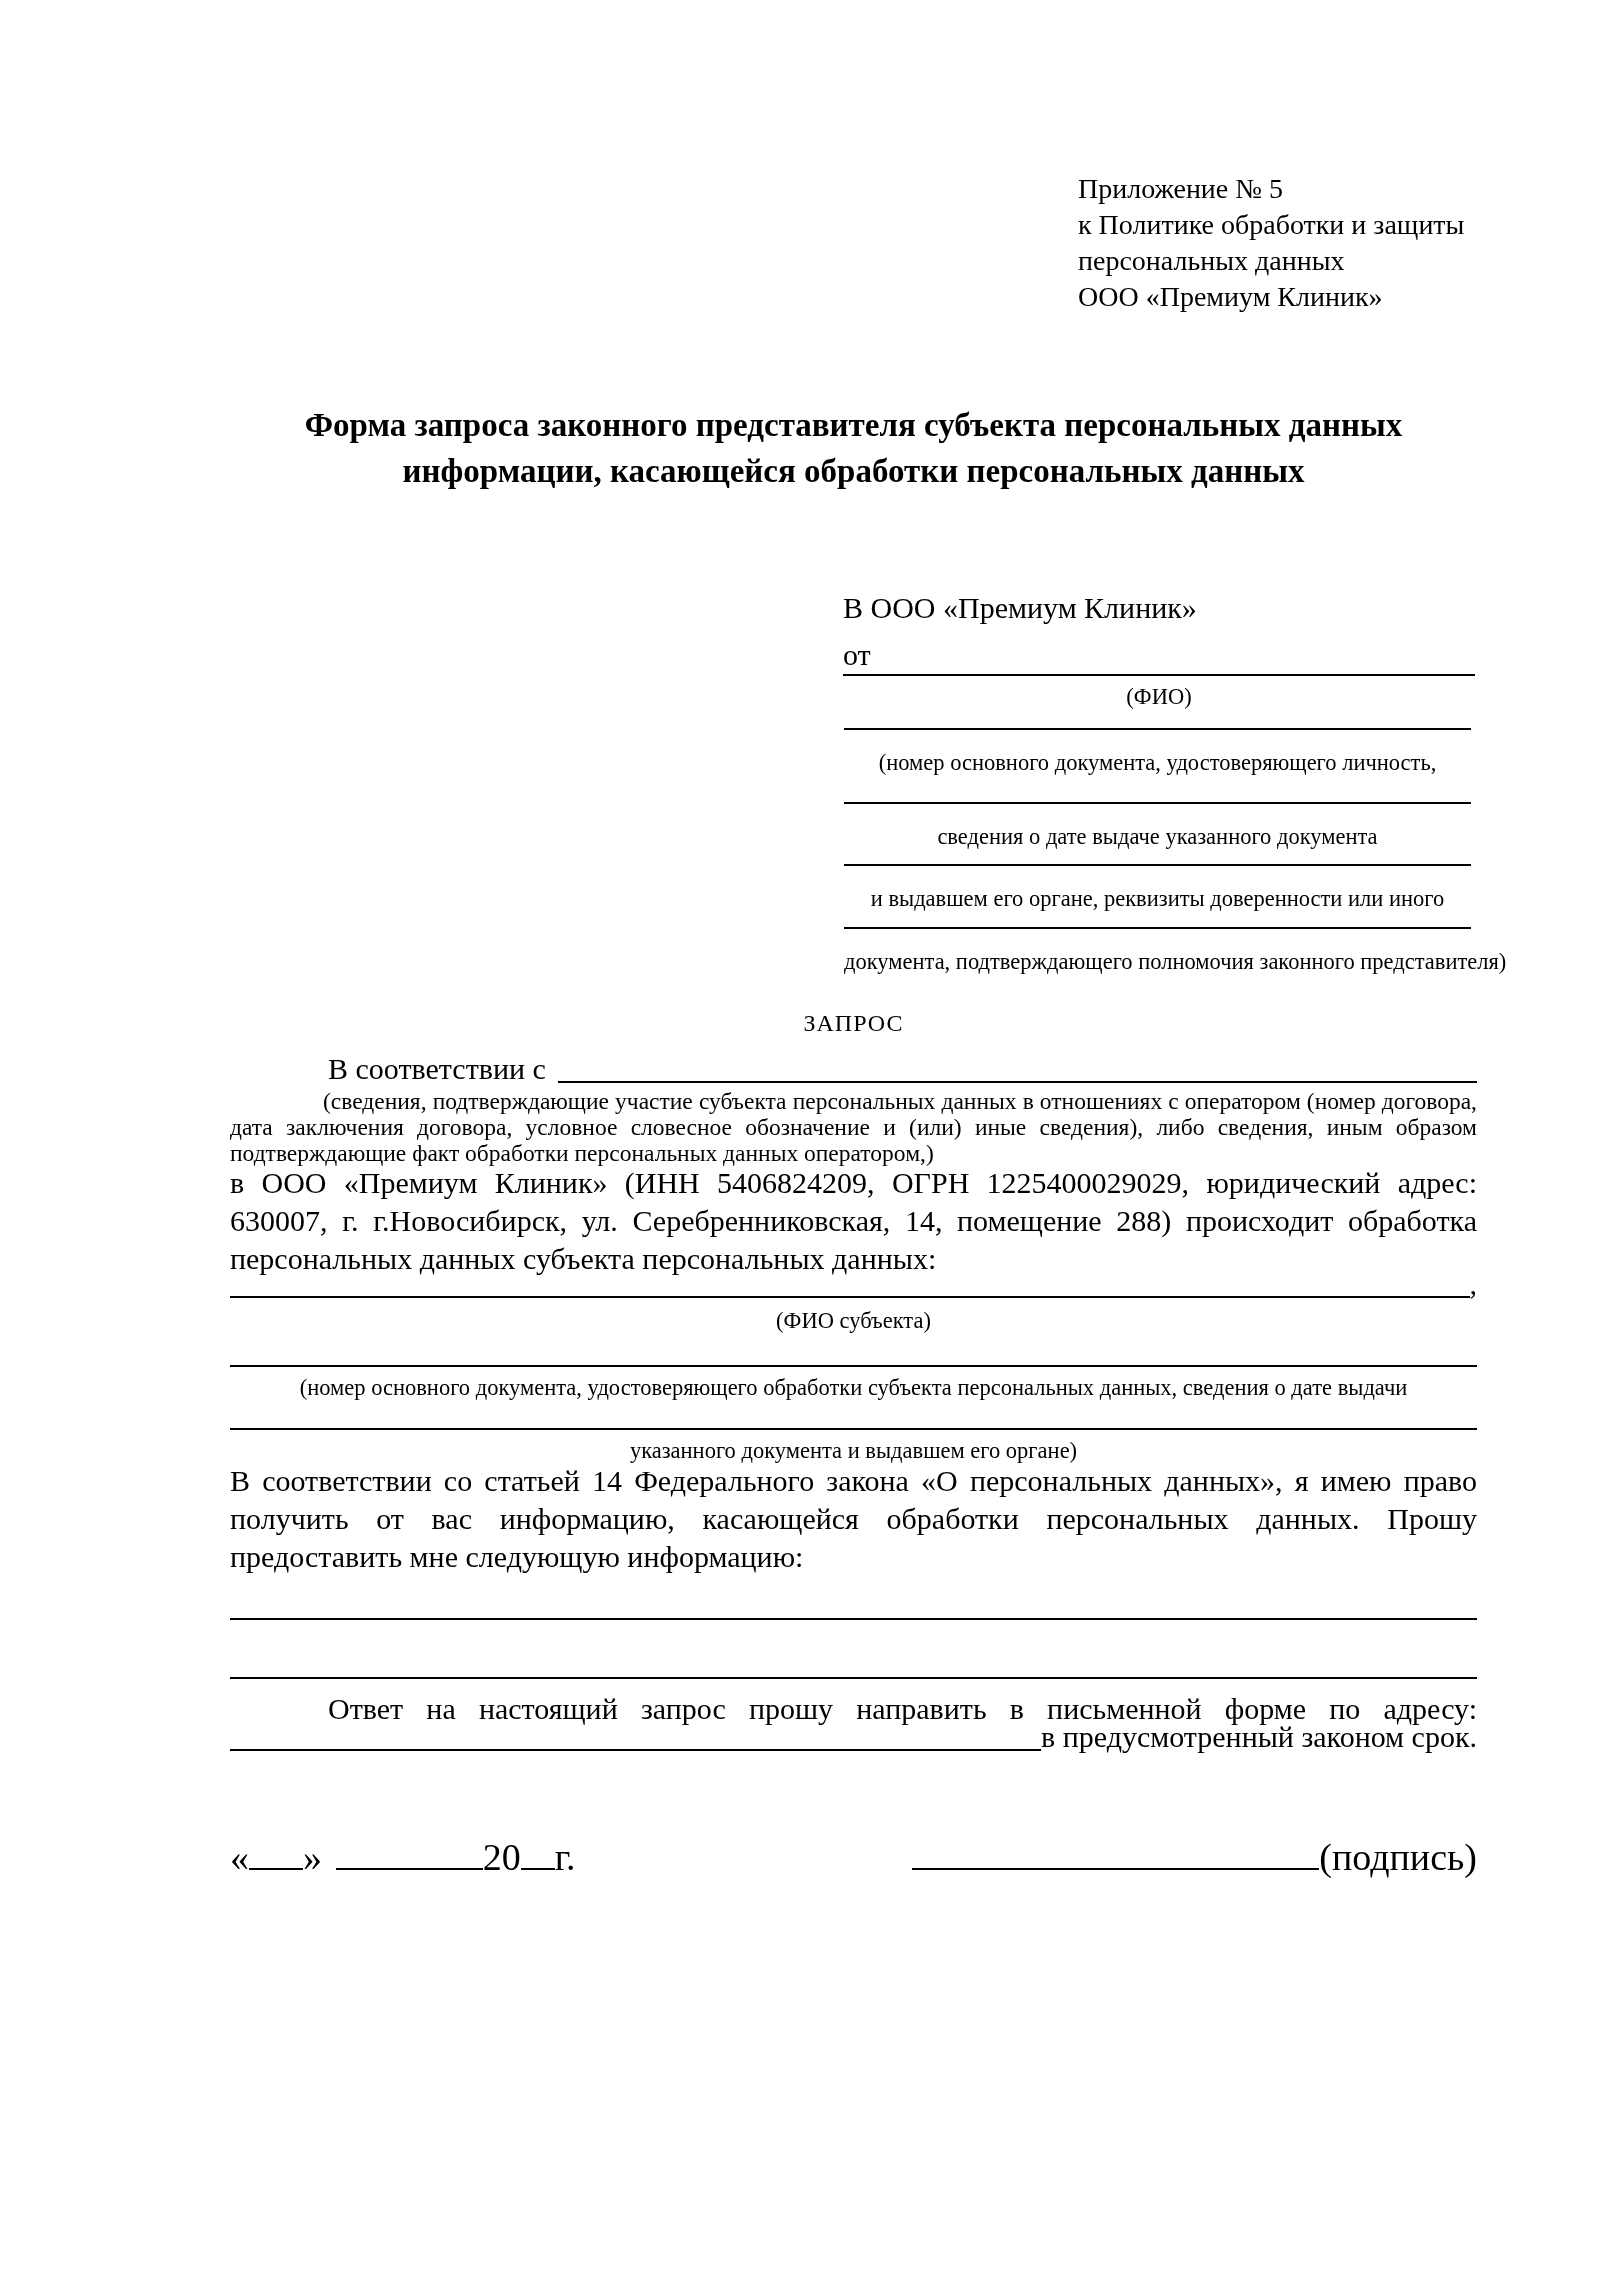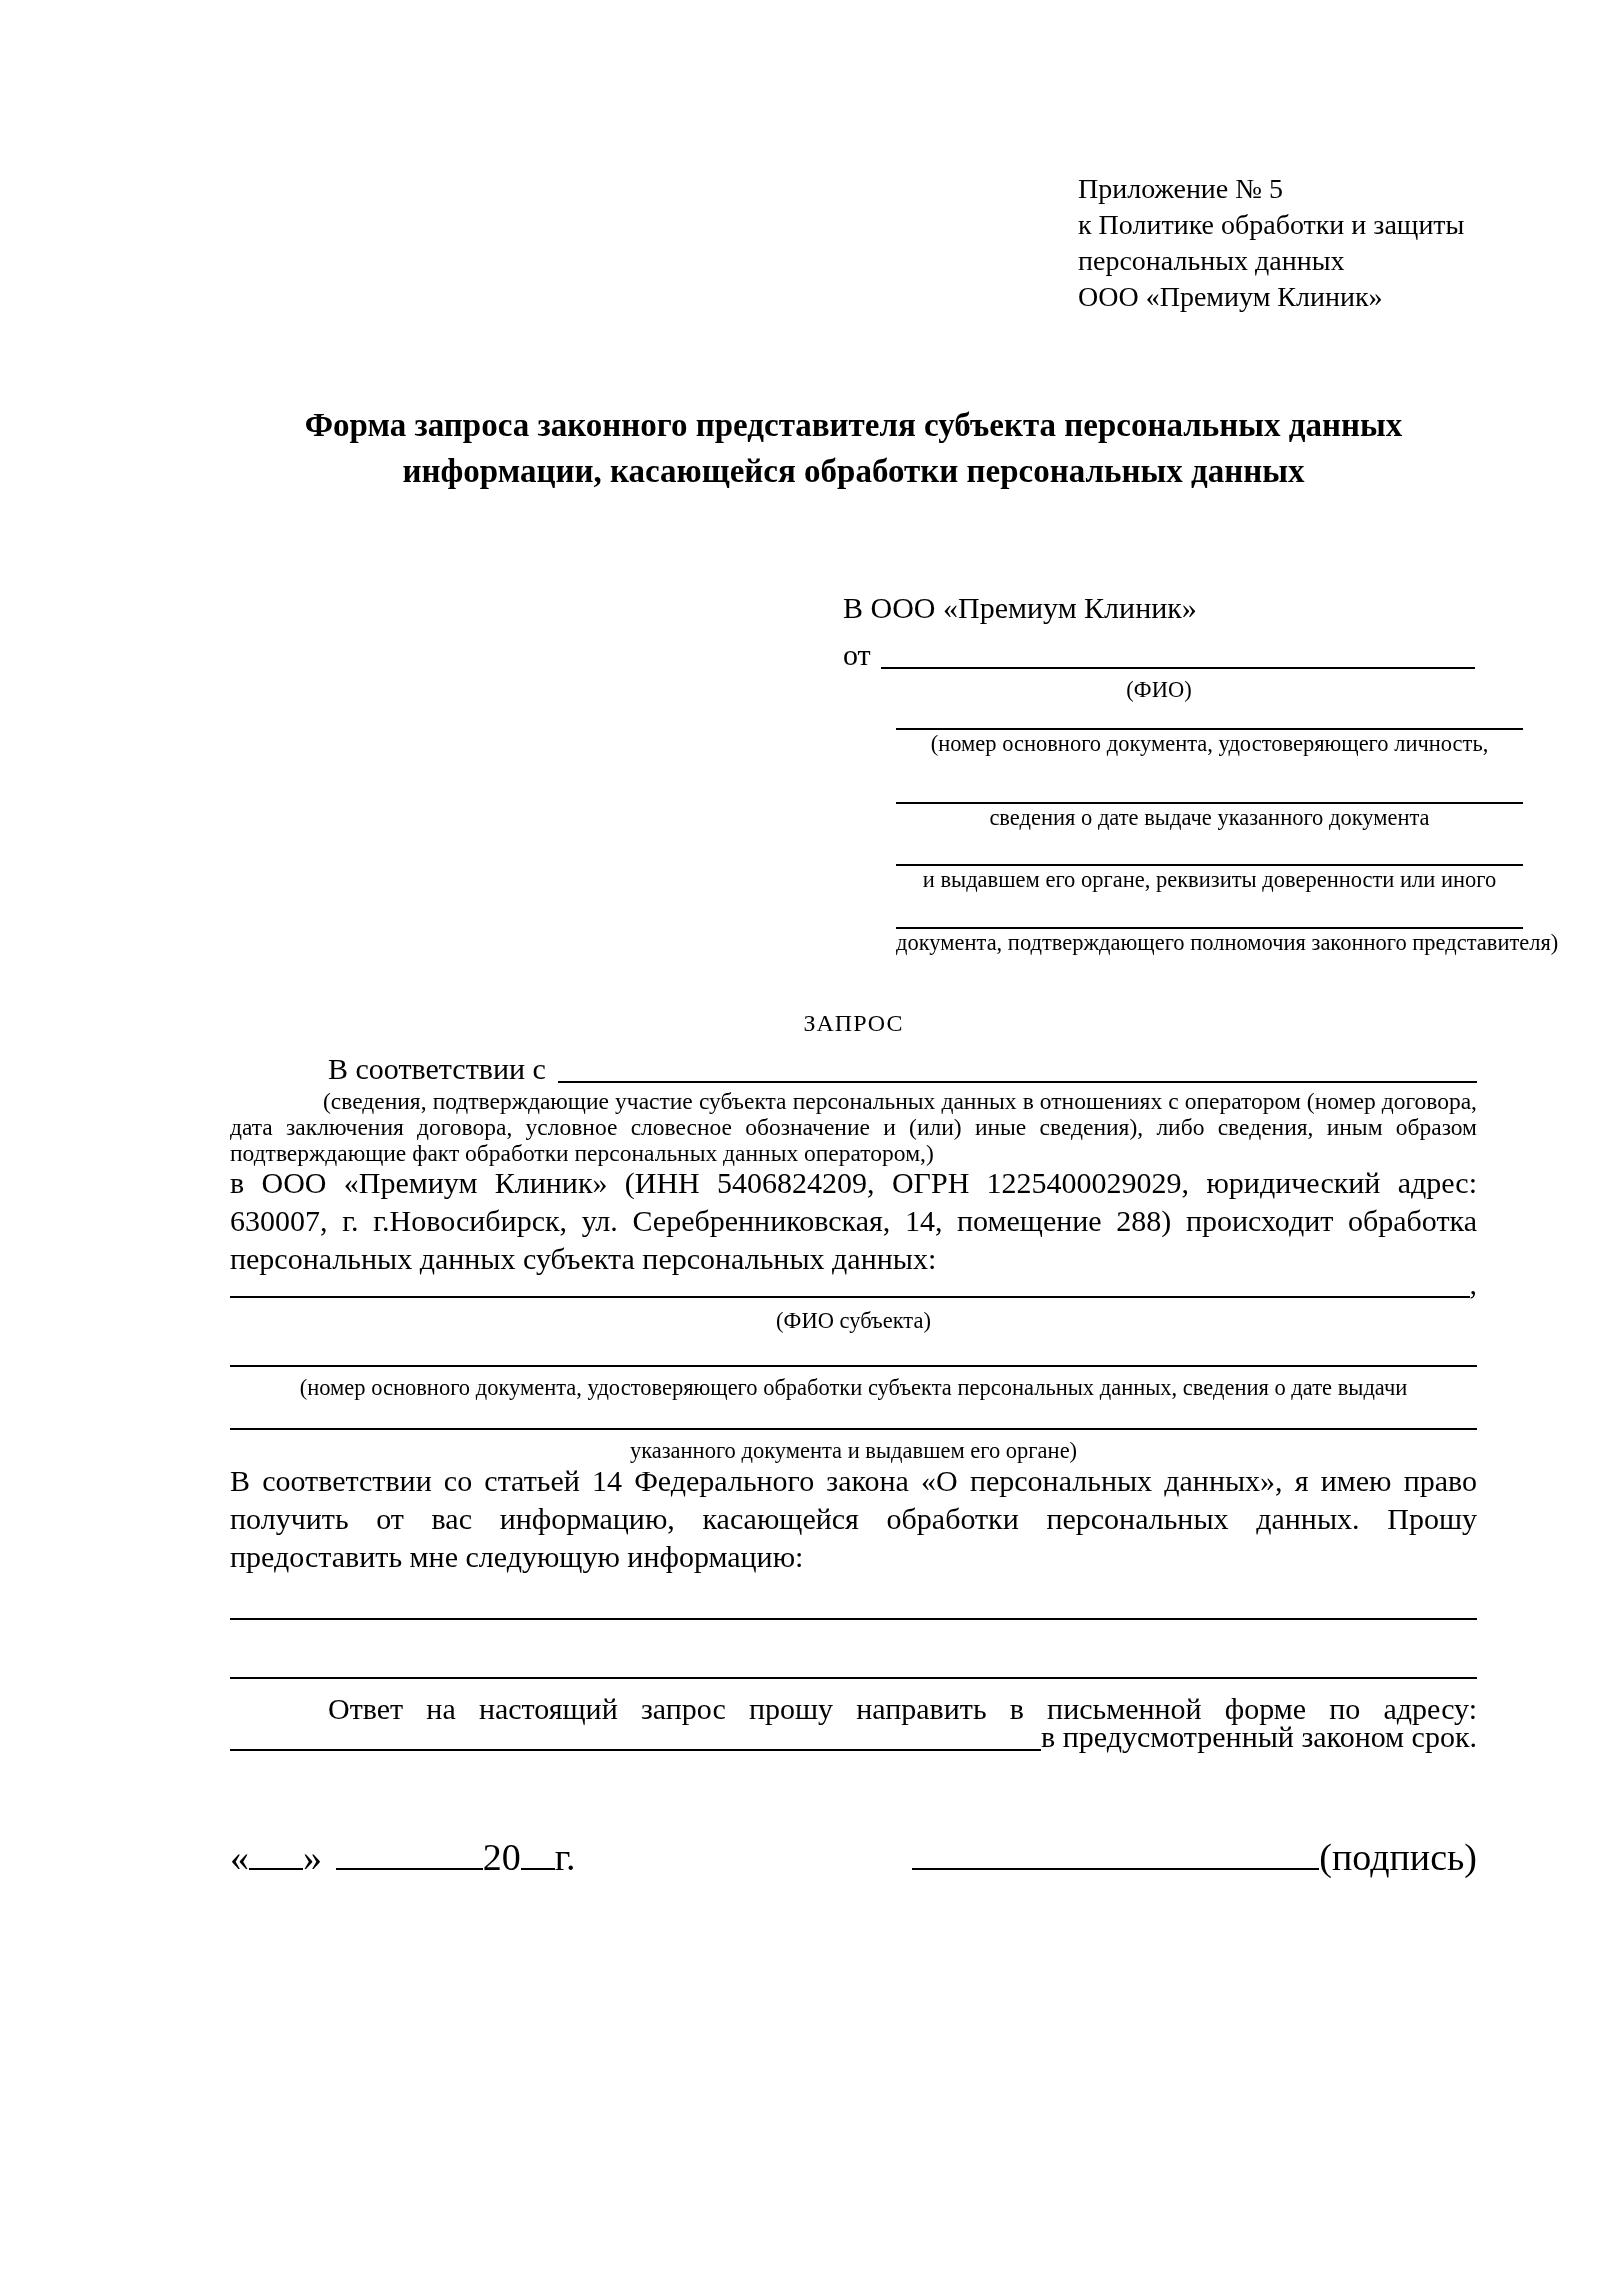--- a/index.html
+++ b/index.html
@@ -11,25 +11,25 @@
     font-family:"Liberation Serif","DejaVu Serif",serif;
     color:#000;
     overflow:hidden;
   }
   .abs{position:absolute;}
   .appendix{left:1078px;top:171px;width:451px;font-size:28px;line-height:36px;}
   .doc-title{left:230px;top:402px;width:1247px;text-align:center;font-weight:bold;font-size:33px;line-height:46px;}
   .addressee{left:843px;top:588px;width:632px;font-size:30px;line-height:39px;}
   .fill-row{display:flex;align-items:stretch;}
   .fill{flex:1 1 auto;border-bottom:2.9px solid #000;margin-bottom:4.9px;}
-  .from-row{margin-top:7.8px;line-height:39px;}
+  .from-row{margin-top:7.8px;line-height:39px;flex-direction:column;}
   .from-row .lbl{margin-right:9.8px;}
   .cap{font-size:22.5px;line-height:27.4px;text-align:center;white-space:nowrap;}
   .fio-cap{margin-top:2px;}
-  .blank-group{left:896px;width:627px;border-top:2.9px solid #000;padding-top:0;}
+  .blank-group{left:844px;width:627px;border-top:2.9px solid #000;padding-top:19px;}
   .zapros{left:230px;top:1010px;width:1247px;text-align:center;font-size:24px;letter-spacing:1px;}
   .accordance{left:230px;top:1049px;width:1247px;font-size:30px;line-height:39px;display:flex;padding-left:98px;box-sizing:border-box;justify-content:space-between;}
   .accordance .lbl{margin-right:11.8px;white-space:nowrap;}
   .note{left:230px;top:1088px;width:1247px;font-size:23.5px;line-height:26px;text-align:justify;text-indent:93px;}
   .para{left:230px;top:0;width:1247px;font-size:30px;line-height:38px;text-align:justify;}
   .op-para{top:1164px;}
   .comma-row{left:230px;top:1264px;width:1247px;font-size:30px;line-height:39px;}
   .hr{left:230px;width:1247px;border-top:2.9px solid #000;height:0;}
   .cap-wide{left:230px;width:1247px;}
   .law-para{top:1462px;}

